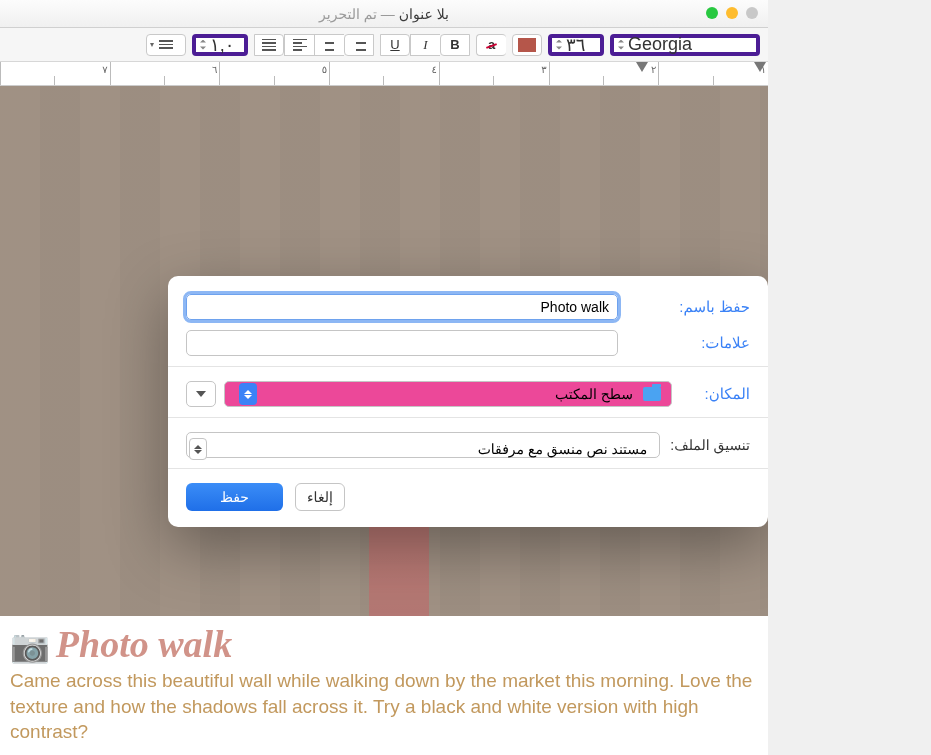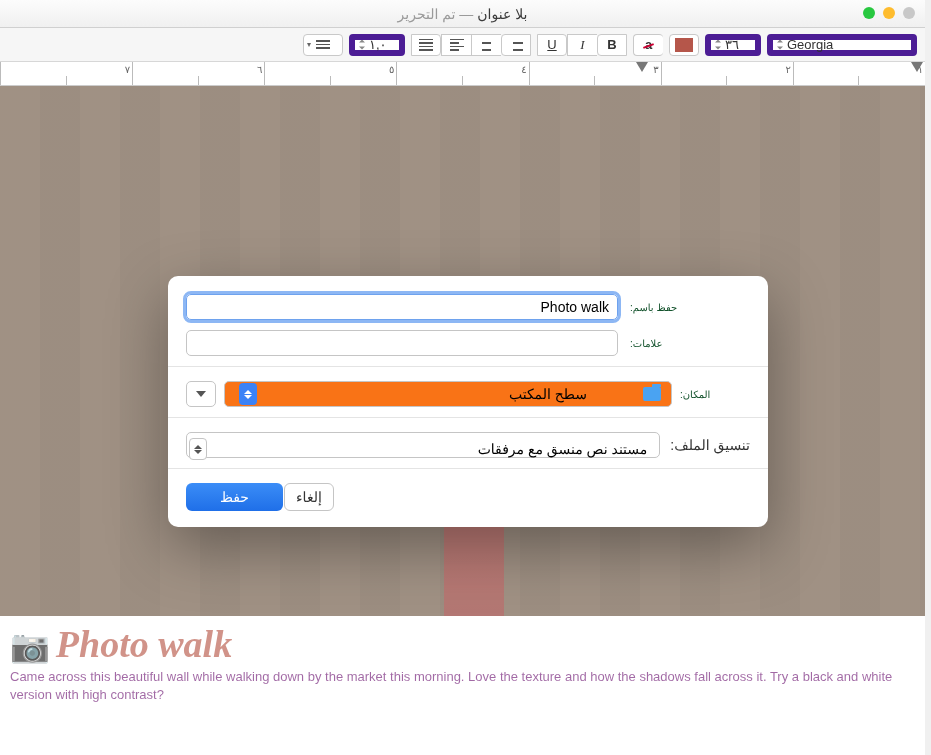--- a/index.html
+++ b/index.html
@@ -1,27 +1,27 @@
 <!DOCTYPE html>
 <html><head>
 <meta charset="utf-8">
 <style>
 * { box-sizing: border-box; margin: 0; padding: 0; }
 body { font-family: -apple-system, "Helvetica Neue", Arial, sans-serif; width: 931px; height: 755px; overflow: hidden; background: #f0f0f0; }
-.window { width: 925px; height: 755px; background: #fff; position: relative; }
+.window { width: 768px; height: 755px; background: #fff; position: relative; }
 .titlebar { height: 28px; background: linear-gradient(#fcfcfc,#f0f0f0); border-bottom: 1px solid #d0d0d0; display: flex; align-items: center; position: relative; }
 .traffic { position: absolute; right: 10px; top: 7px; display: flex; gap: 8px; flex-direction: row-reverse; }
 .light { width: 12px; height: 12px; border-radius: 50%; }
 .red { background: #c8c8c8; }
 .yellow { background: #febc2e; }
 .green { background: #28c840; }
 .title { width: 100%; text-align: center; color: #3a3a3a; font-size: 14px; }
 .title .sub { color: #9a9a9a; }
 .toolbar { height: 34px; background: #f6f6f6; border-bottom: 1px solid #d7d7d7; display: flex; align-items: center; padding: 0 8px; gap: 6px; flex-direction: row-reverse; }
-.tb-select { background:#fff; border:6px solid #4c1d95; border-radius:4px; height:22px; display:flex; align-items:center; padding:0 6px 0 14px; font-size:13px; color:#333; position:relative; }
+.tb-select { background:#fff; border:4px solid #4c1d95; border-radius:4px; height:22px; display:flex; align-items:center; padding:0 6px 0 14px; font-size:18px; color:#333; position:relative; }
 .tb-select::before { content:""; position:absolute; left:4px; width:6px; height:10px; background: linear-gradient(#888,#888); clip-path: polygon(50% 0,100% 30%,0 30%,50% 0,50% 100%,100% 70%,0 70%,50% 100%); }
 .tb-group { display:flex; gap:0; }
 .tb-btn { width:30px; height:22px; background:#fff; border:1px solid #c9c9c9; display:flex; align-items:center; justify-content:center; font-size:13px; color:#333; }
 .tb-btn + .tb-btn { border-right:none; }
 .tb-group .tb-btn:first-child { border-radius:0 4px 4px 0; }
 .tb-group .tb-btn:last-child { border-radius:4px 0 0 4px; border-right:1px solid #c9c9c9;}
 .color-swatch { width:18px; height:14px; background:#b5564a; }
 .strike-a { position:relative; color:#333; font-weight:600; }
 .strike-a::after { content:""; position:absolute; left:-2px; right:-2px; top:50%; height:2px; background:#c03; transform:rotate(-20deg);}
 .align-icon { display:flex; flex-direction:column; gap:2px; width:14px; }
@@ -34,47 +34,47 @@
 .ruler-seg::before { content:""; position:absolute; right:50%; top:14px; bottom:0; width:1px; background:#bbb;}
 .ruler-num { position:absolute; top:2px; right:2px; font-size:10px; color:#666; }
 .ruler-marker { position:absolute; top:0; width:0; height:0; border-left:6px solid transparent; border-right:6px solid transparent; border-top:10px solid #777; }
 .doc-area { height: calc(755px - 28px - 34px - 24px); overflow:hidden; background:#fff; position:relative;}
 .photo { width:100%; height:530px; background: linear-gradient(rgba(90,70,55,0.6),rgba(90,70,55,0.6)), repeating-linear-gradient(90deg,#8a6f52 0 40px,#7d6348 40px 80px), linear-gradient(#a0876b,#6b5138); position:relative;}
 .photo::after { content:""; position:absolute; left:48%; bottom:0; width:60px; height:180px; background:linear-gradient(#a83a30,#8a2f28); }
 .doc-text { padding: 6px 10px 0 10px; }
 .doc-title-row { display:flex; align-items:baseline; gap:6px;}
 .cam-emoji { font-size:32px; filter:grayscale(0.4);}
 .doc-heading { font-family: Georgia, serif; font-style:italic; font-weight:700; font-size:38px; color:#b85a4a; }
-.doc-body { font-size:13px; color:#701a75; line-height:1.35; margin-top:2px;}
+.doc-body { font-size:19px; color:#a16207; line-height:1.35; margin-top:2px;}
 .dim-overlay { position:absolute; inset:0; background:rgba(255,255,255,0.35); pointer-events:none; }
 .dialog { position:absolute; top:190px; left:168px; width:600px; background:#fff; border-radius:10px; box-shadow:0 20px 60px rgba(0,0,0,0.35); padding:18px 18px 16px 18px; }
 .dlg-row { display:flex; align-items:center; gap:12px; margin-bottom:10px; }
-.dlg-label { width:120px; text-align:left; font-size:10px; color:#14532d; direction:rtl; flex-shrink:0; }
+.dlg-label { width:120px; text-align:right; font-size:15px; color:#3b82f6; direction:rtl; flex-shrink:0; }
 .dlg-input { flex:1; height:26px; border:1px solid #c5c5c5; border-radius:5px; padding:0 8px; font-size:14px; }
 .dlg-input.focus { outline:3px solid #8db7f4; border-color:#6ea2ee; text-align:right; }
 .dlg-sep { height:1px; background:#e4e4e4; margin:8px -18px 14px -18px; }
 .loc-row { display:flex; align-items:center; gap:8px; }
-.loc-select { flex:1; display:flex; align-items:center; height:26px; border:1px solid #c5c5c5; border-radius:5px; padding:0 4px 0 12px; background:#f97316;gap:46px; }
+.loc-select { flex:1; display:flex; align-items:center; height:26px; border:1px solid #c5c5c5; border-radius:5px; padding:0 4px 0 12px; background:#ec4899; }
 .loc-select .folder-icon { width:18px; height:14px; background:#4aa3f2; border-radius:2px; margin:0 6px; position:relative;}
 .loc-select .folder-icon::before { content:""; position:absolute; top:-3px; right:0; width:9px; height:3px; background:#4aa3f2; border-radius:1px 1px 0 0;}
 .loc-select .loc-text { flex:1; text-align:right; font-size:14px; padding-right:4px;}
 .updown { width:18px; height:22px; background:#3b82f6; border-radius:4px; display:flex; flex-direction:column; align-items:center; justify-content:center; gap:1px; margin-left:2px;}
 .updown::before,.updown::after { content:""; width:0; height:0; border-left:4px solid transparent; border-right:4px solid transparent;}
 .updown::before { border-bottom:4px solid #fff; }
 .updown::after { border-top:4px solid #fff; }
 .updown.gray { background:#fff; border:1px solid #c5c5c5;}
 .updown.gray::before { border-bottom-color:#555;}
 .updown.gray::after { border-top-color:#555;}
 .expand-btn { width:30px; height:26px; border:1px solid #c5c5c5; border-radius:5px; background:#fff; display:flex; align-items:center; justify-content:center;}
 .chevron-down { width:0; height:0; border-left:5px solid transparent; border-right:5px solid transparent; border-top:6px solid #555;}
 .fmt-row { display:flex; align-items:center; gap:10px; }
 .fmt-label { font-size:14px; color:#333; direction:rtl; flex-shrink:0;}
 .fmt-select { flex:1; display:flex; align-items:center; height:26px; border:1px solid #c5c5c5; border-radius:5px; background:#fff; padding:8px 4px 0 0;}
 .fmt-select .fmt-text { flex:1; text-align:right; font-size:14px; padding-right:8px;}
-.dlg-buttons { display:flex; gap:1px; margin-top:6px; }
+.dlg-buttons { display:flex; gap:12px; margin-top:6px; }
 .btn { height:28px; border-radius:6px; font-size:14px; padding:0 11px; border:1px solid #c5c5c5; background:#fff; color:#333; cursor:pointer;}
 .btn.primary { background:linear-gradient(#3b8df7,#1f6fe8); color:#fff; border:none; padding:0 34px;}
 </style>
 </head>
 <body>
 
 <div class="window">
 
   <div class="titlebar">
     <div class="traffic">

